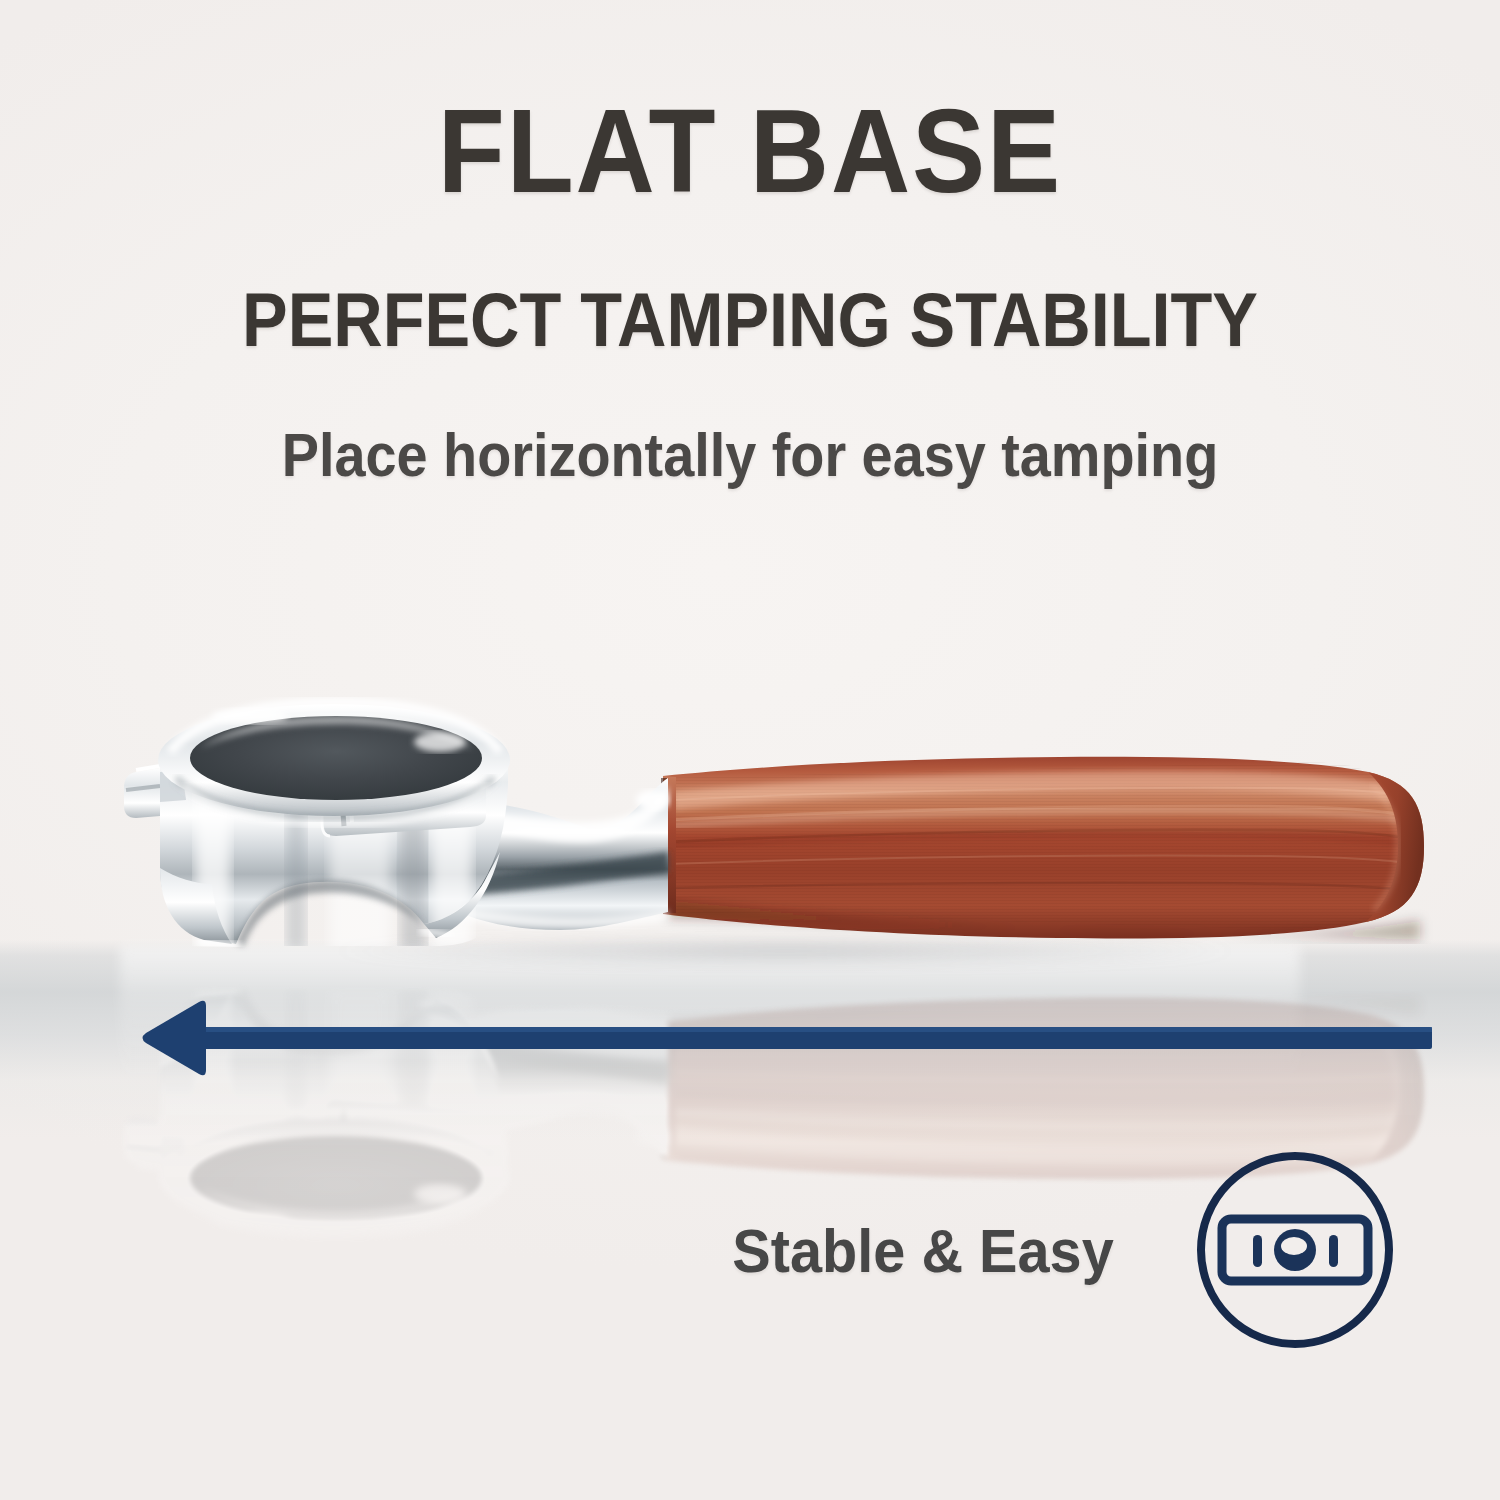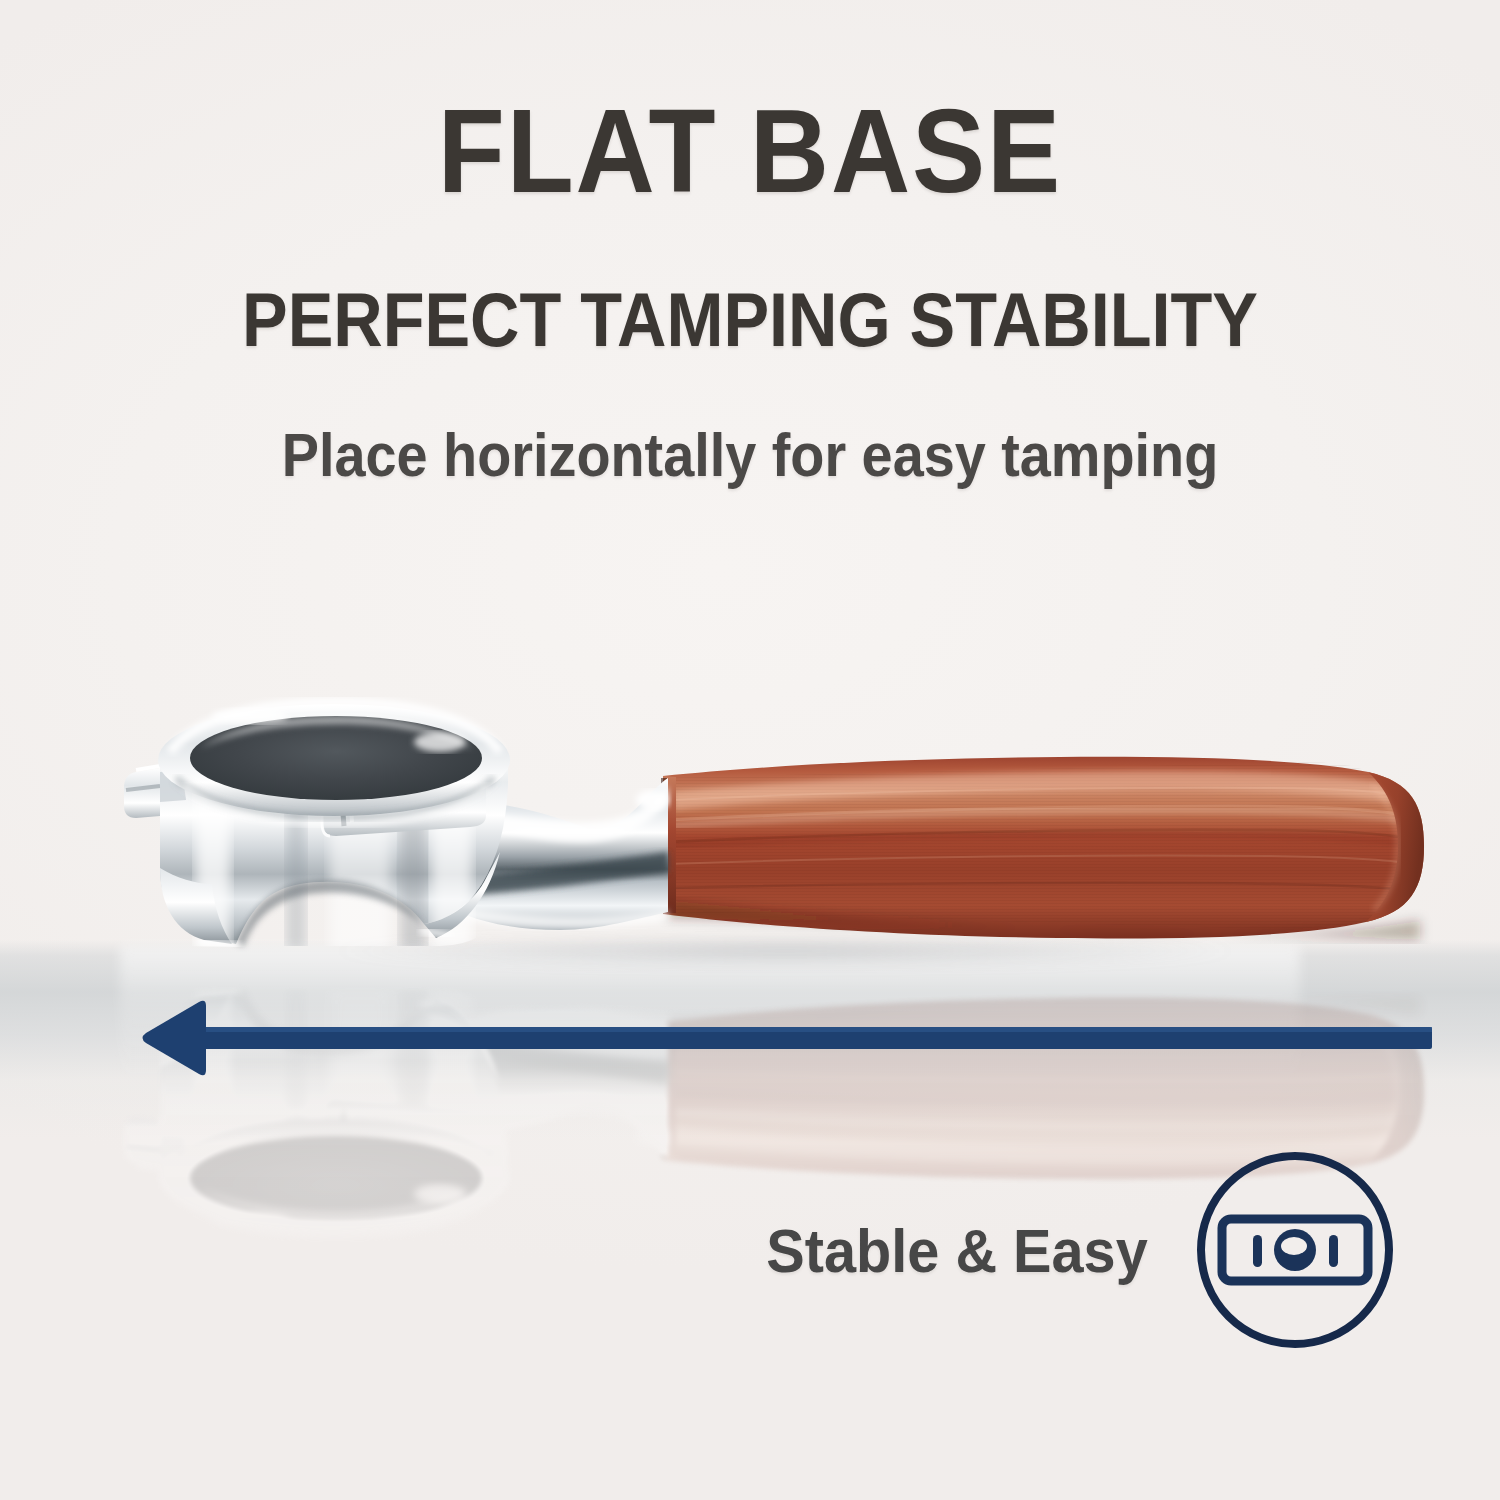--- a/index.html
+++ b/index.html
@@ -123,20 +123,21 @@
   #badge-row {
     position: absolute;
     left: 700px;
     top: 1145px;
     width: 700px;
     height: 210px;
     display: flex;
     align-items: center;
     justify-content: flex-end;
     z-index: 40;
+    gap: 34px;
   }
   #badge-label {
     font-size: 62px;
     font-weight: 700;
     color: #474747;
     transform: scaleX(0.93);
     letter-spacing: 0px;
     white-space: nowrap;
     margin-right: 28px;
     text-shadow: 0 2px 3px rgba(120,110,105,0.14);

